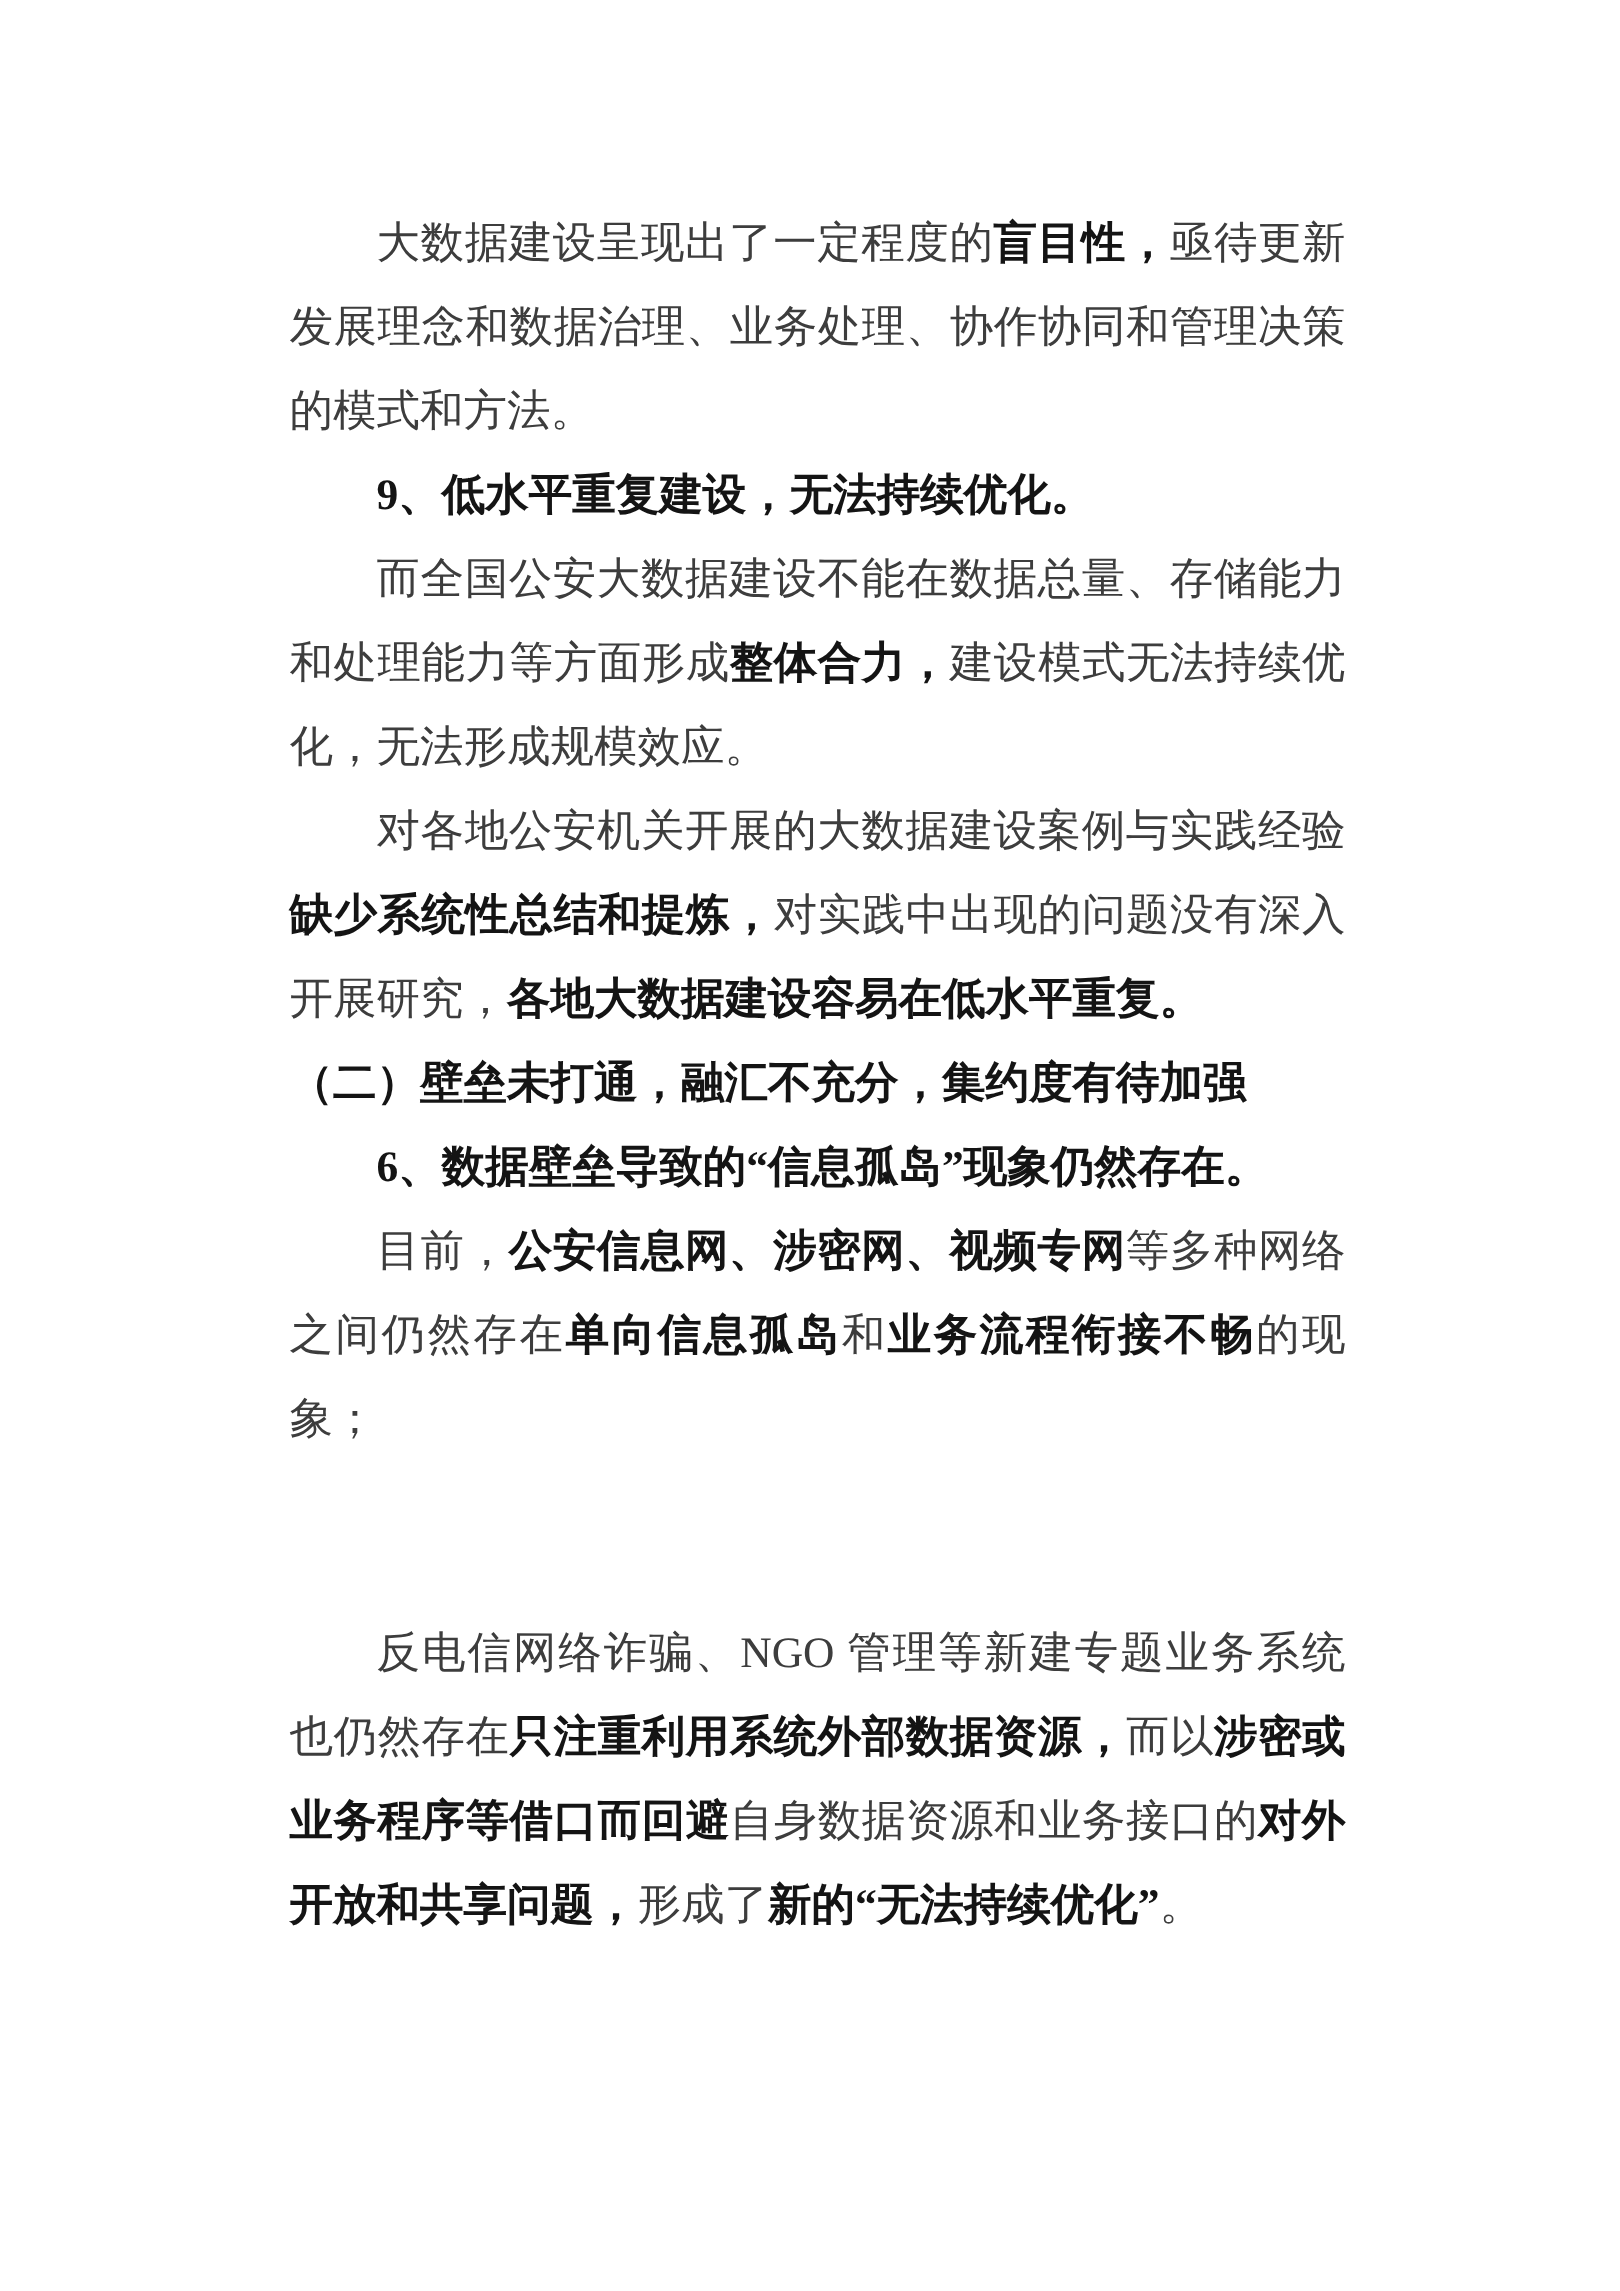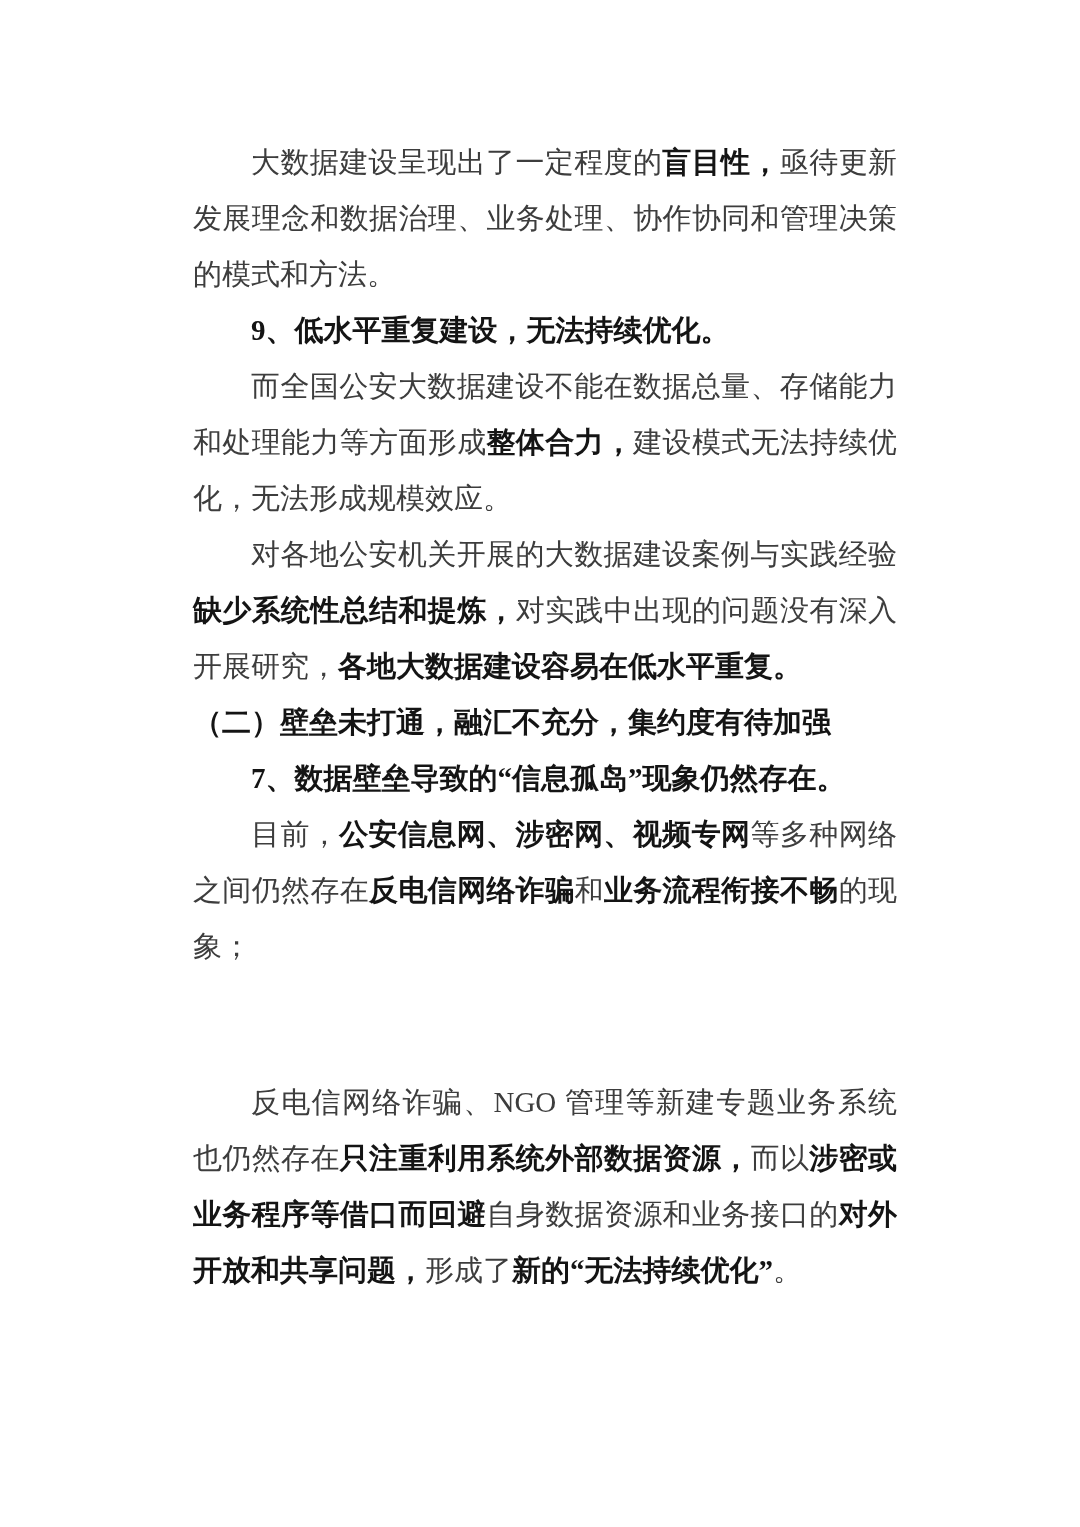--- a/index.html
+++ b/index.html
@@ -73,22 +73,22 @@
 <body>
 
 <div class="page">
 
   <main class="doc" id="doc">
       <p class="indent"><span>大数据建设呈现出了一定程度的</span><b>盲目性，</b><span>亟待更新发展理念和数据治理、业务处理、协作协同和管理决策的模式和方法。</span></p>
       <p class="indent"><b>9、低水平重复建设，无法持续优化。</b></p>
       <p class="indent"><span>而全国公安大数据建设不能在数据总量、存储能力和处理能力等方面形成</span><b>整体合力，</b><span>建设模式无法持续优化，无法形成规模效应。</span></p>
       <p class="indent"><span>对各地公安机关开展的大数据建设案例与实践经验</span><b>缺少系统性总结和提炼，</b><span>对实践中出现的问题没有深入开展研究，</span><b>各地大数据建设容易在低水平重复。</b></p>
       <p><b>（二）壁垒未打通，融汇不充分，集约度有待加强</b></p>
-      <p class="indent"><b>7、数据壁垒导致的“信息孤岛”现象仍然存在。</b></p>
-      <p class="indent"><span>目前，</span><b>公安信息网、涉密网、视频专网</b><span>等多种网络之间仍然存在</span><b>反电信网络诈骗</b><span>和</span><b>业务流程衔接不畅</b><span>的现象；</span></p>
+      <p class="indent"><b>6、数据壁垒导致的“信息孤岛”现象仍然存在。</b></p>
+      <p class="indent"><span>目前，</span><b>公安信息网、涉密网、视频专网</b><span>等多种网络之间仍然存在</span><b>单向信息孤岛</b><span>和</span><b>业务流程衔接不畅</b><span>的现象；</span></p>
       <div class="spacer" style="height: 100px;"></div>
       <p class="indent"><span>反电信网络诈骗、NGO 管理等新建专题业务系统也仍然存在</span><b>只注重利用系统外部数据资源，</b><span>而以</span><b>涉密或业务程序等借口而回避</b><span>自身数据资源和业务接口的</span><b>对外开放和共享问题，</b><span>形成了</span><b>新的“无法持续优化”</b><span>。</span></p>
     </main>
 
   <div class="watermark">
     <span class="wm-icon">
       <svg viewBox="0 0 64 56" xmlns="http://www.w3.org/2000/svg">
 
         <path d="M21 4 C12 4 5 9.5 5 16.5 C5 20.5 7.2 24 10.8 26.2 L9.5 31.5 L15.5 28.2 C17.2 28.7 19 29 21 29 C30 29 37 23.5 37 16.5 C37 9.5 30 4 21 4 Z" fill="#ffffff" stroke="#c6c6c6" stroke-width="2.2"></path>
         <path d="M14 13.5 l3 -2.5 l3 2.5" fill="none" stroke="#c0c0c0" stroke-width="1.8" stroke-linecap="round"></path>

